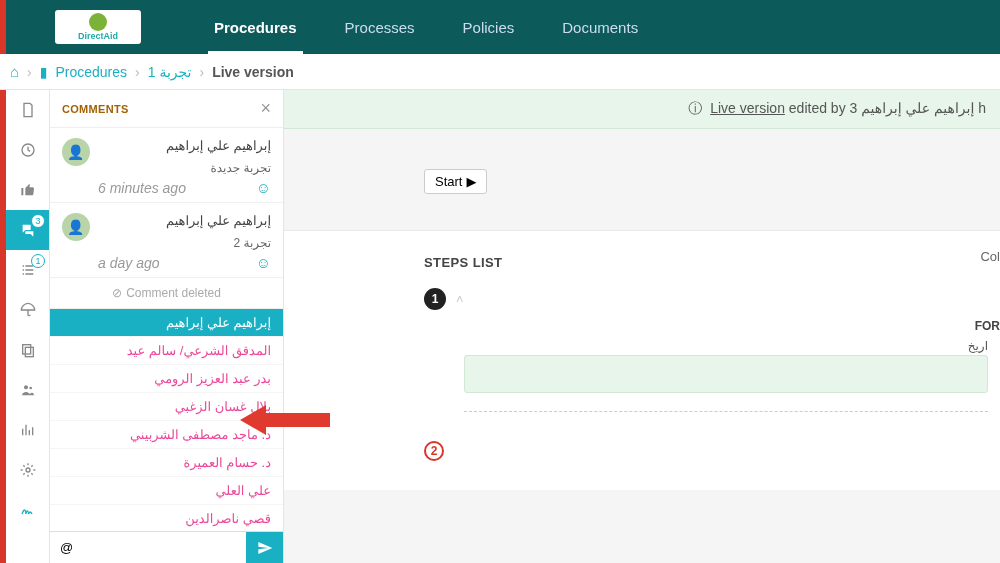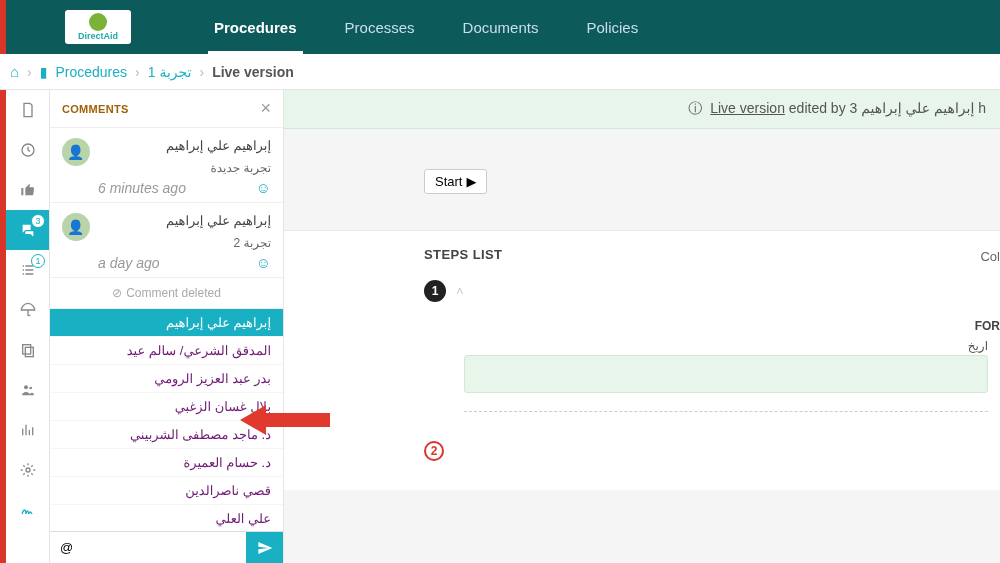--- a/index.html
+++ b/index.html
@@ -2,21 +2,21 @@
 <html><head>
 <meta charset="utf-8">
 <style>
   * { box-sizing: border-box; margin: 0; padding: 0; }
   body { font-family: -apple-system, BlinkMacSystemFont, "Segoe UI", Arial, sans-serif; font-size: 13px; color: #333; background: #f5f5f5; width: 1000px; height: 563px; overflow: hidden; position: relative; }
 
   
   .topbar { height: 54px; background: #0d5a5a; display: flex; align-items: stretch; }
   .red-strip { width: 6px; background: #d9362a; }
   .logo-wrap { width: 184px; display: flex; align-items: center; justify-content: center; background: #0d5a5a; }
-  .logo { width: 66px; height: 34px; background: #fff; border-radius: 3px; display:flex; align-items:center; justify-content:center; font-size:9px; color:#2aa; font-weight:bold; flex-direction:column; line-height:1.1;}
+  .logo { width: 86px; height: 34px; background: #fff; border-radius: 3px; display:flex; align-items:center; justify-content:center; font-size:9px; color:#2aa; font-weight:bold; flex-direction:column; line-height:1.1;}
   .logo-circle { width:18px; height:18px; background:#7bb338; border-radius:50%; margin-bottom:1px;}
   .nav { display: flex; align-items: stretch; }
   .nav-item { padding: 0 24px; color: #cde; display:flex; align-items:center; cursor:pointer; font-size:15px; position:relative; }
   .nav-item.active { color: #fff; font-weight:600; }
   .nav-item.active::after { content:""; position:absolute; bottom:0; left:18px; right:18px; height:3px; background:#fff; }
   .nav-caret { margin-left:6px; font-size:10px;}
 
   
   .breadcrumb { height: 36px; background:#fff; display:flex; align-items:center; padding-left:10px; font-size:14px; color:#888; gap:8px; border-bottom:1px solid #e5e5e5;}
   .breadcrumb .sep{ color:#bbb;}
@@ -49,39 +49,39 @@
   .comment-user{ font-size:13px; color:#444; direction:rtl; text-align:right;}
   .comment-text{ font-size:12px; color:#666; direction:rtl; text-align:right; margin-top:8px;}
   .comment-meta{ display:flex; justify-content:space-between; align-items:center; padding:4px 0 0 36px;}
   .comment-time{ font-size:14px; color:#999; font-style:italic;}
   .smile{ color:#1ab0c4; font-size:15px;}
 
   .comment-deleted{ text-align:center; padding:8px; color:#aaa; font-size:12px;}
   .comment-deleted .ban{ margin-right:4px;}
 
   .mentions{ border-top:1px solid #eee; background:#fff; max-height:220px; overflow:hidden;}
-  .mention-item{ padding:6px 12px; font-size:13px; color:#701a75; cursor:pointer; direction:rtl; text-align:right; border-bottom:1px solid #f5f5f5;}
+  .mention-item{ padding:6px 12px; font-size:13px; color:#ec4899; cursor:pointer; direction:rtl; text-align:right; border-bottom:1px solid #f5f5f5;}
   .mention-item.selected{ background:#1ab0c4; color:#fff;}
 
   .input-row{ display:flex; border-top:1px solid #ddd; margin-top:auto;}
   .input-row input{ flex:1; border:none; padding:8px 10px; font-size:13px; outline:none;}
   .send-btn{ width:40px; background:#1ab0c4; color:#fff; border:none; cursor:pointer; display:flex; align-items:center; justify-content:center;}
   .send-btn svg{ width:16px; height:16px; fill:#fff;}
 
   
   .content { flex:1; background:#f5f5f5; position:relative; overflow:hidden;}
   .banner{ background:#e8f5ea; padding:10px 14px; color:#555; font-size:14px; text-align:right; border-bottom:1px solid #d0e8d4; position:relative;}
   .banner .info{ color:#555; margin-right:4px;}
   .banner .uline{ text-decoration:underline;}
 
   .start-zone{ padding:40px 0 36px 140px;}
   .start-btn{ display:inline-flex; gap:4px; padding:4px 10px; background:#fff; border:1px solid #ccc; border-radius:3px; font-size:13px; cursor:pointer;}
 
   .steps-card{ background:#fff; margin:0 0 0 0; border-top:1px solid #e8e8e8; padding:16px 0 0 140px; height:260px; position:relative;}
-  .steps-title{ font-size:13px; font-weight:700; color:#444; letter-spacing:0.4px;}
+  .steps-title{ font-size:13px; font-weight:700; color:#444; letter-spacing:0.4px;margin-top:8px;}
   .col-right{ position:absolute; right:0; top:18px; font-size:13px; color:#666;}
   .step-row{ display:flex; align-items:center; gap:10px; margin-top:18px;}
   .step-num{ width:22px; height:22px; border-radius:50%; background:#222; color:#fff; display:flex; align-items:center; justify-content:center; font-size:12px; font-weight:bold;}
   .chev-up{ color:#ccc;}
 
   .form-label{ position:absolute; right:0; top:88px; font-size:12px; color:#444; font-weight:700;}
   .form-field-row{ position:absolute; right:12px; top:108px; left:180px; }
   .tarih{ text-align:right; font-size:12px; color:#555; margin-bottom:2px; direction:rtl;}
   .green-field{ height:38px; background:#e8f5ea; border:1px solid #d0e8d4; border-radius:3px; margin-right:0;}
   .dashed{ border-top:1px dashed #ccc; margin-top:18px; margin-right:0;}
@@ -104,24 +104,24 @@
     </div>
   </div>
   <div class="nav">
     <div class="nav-item active">
         <span>Procedures</span>
       </div>
     <div class="nav-item">
         <span>Processes</span>
       </div>
     <div class="nav-item">
+        <span>Policies</span>
+      </div>
+    <div class="nav-item">
         <span>Documents</span>
-      </div>
-    <div class="nav-item">
-        <span>Policies</span>
       </div>
   </div>
 </div>
 
 <div class="breadcrumb">
   <span class="home">⌂</span>
   <span class="sep">›</span>
   <span class="doc-icon">▮</span>
   <a>Procedures</a>
   <span class="sep">›</span>
@@ -236,22 +236,22 @@
       <span class="ban">⊘</span><span>Comment deleted</span>
     </div>
 
     <div class="mentions">
       <div class="mention-item selected">إبراهيم علي إبراهيم</div>
       <div class="mention-item">المدقق الشرعي/ سالم عيد</div>
       <div class="mention-item">بدر عبد العزيز الرومي</div>
       <div class="mention-item">بلال غسان الزغبي</div>
       <div class="mention-item">د. ماجد مصطفى الشربيني</div>
       <div class="mention-item">د. حسام العميرة</div>
+      <div class="mention-item">علي العلي</div>
       <div class="mention-item">قصي ناصرالدين</div>
-      <div class="mention-item">علي العلي</div>
 
     </div>
 
     <div class="input-row">
       <input type="text" value="@" placeholder="" style="">
       <button class="send-btn">
         <svg viewBox="0 0 24 24">
             <path d="M2 21l21-9L2 3v7l15 2-15 2v7z"></path>
           </svg>
       </button>

